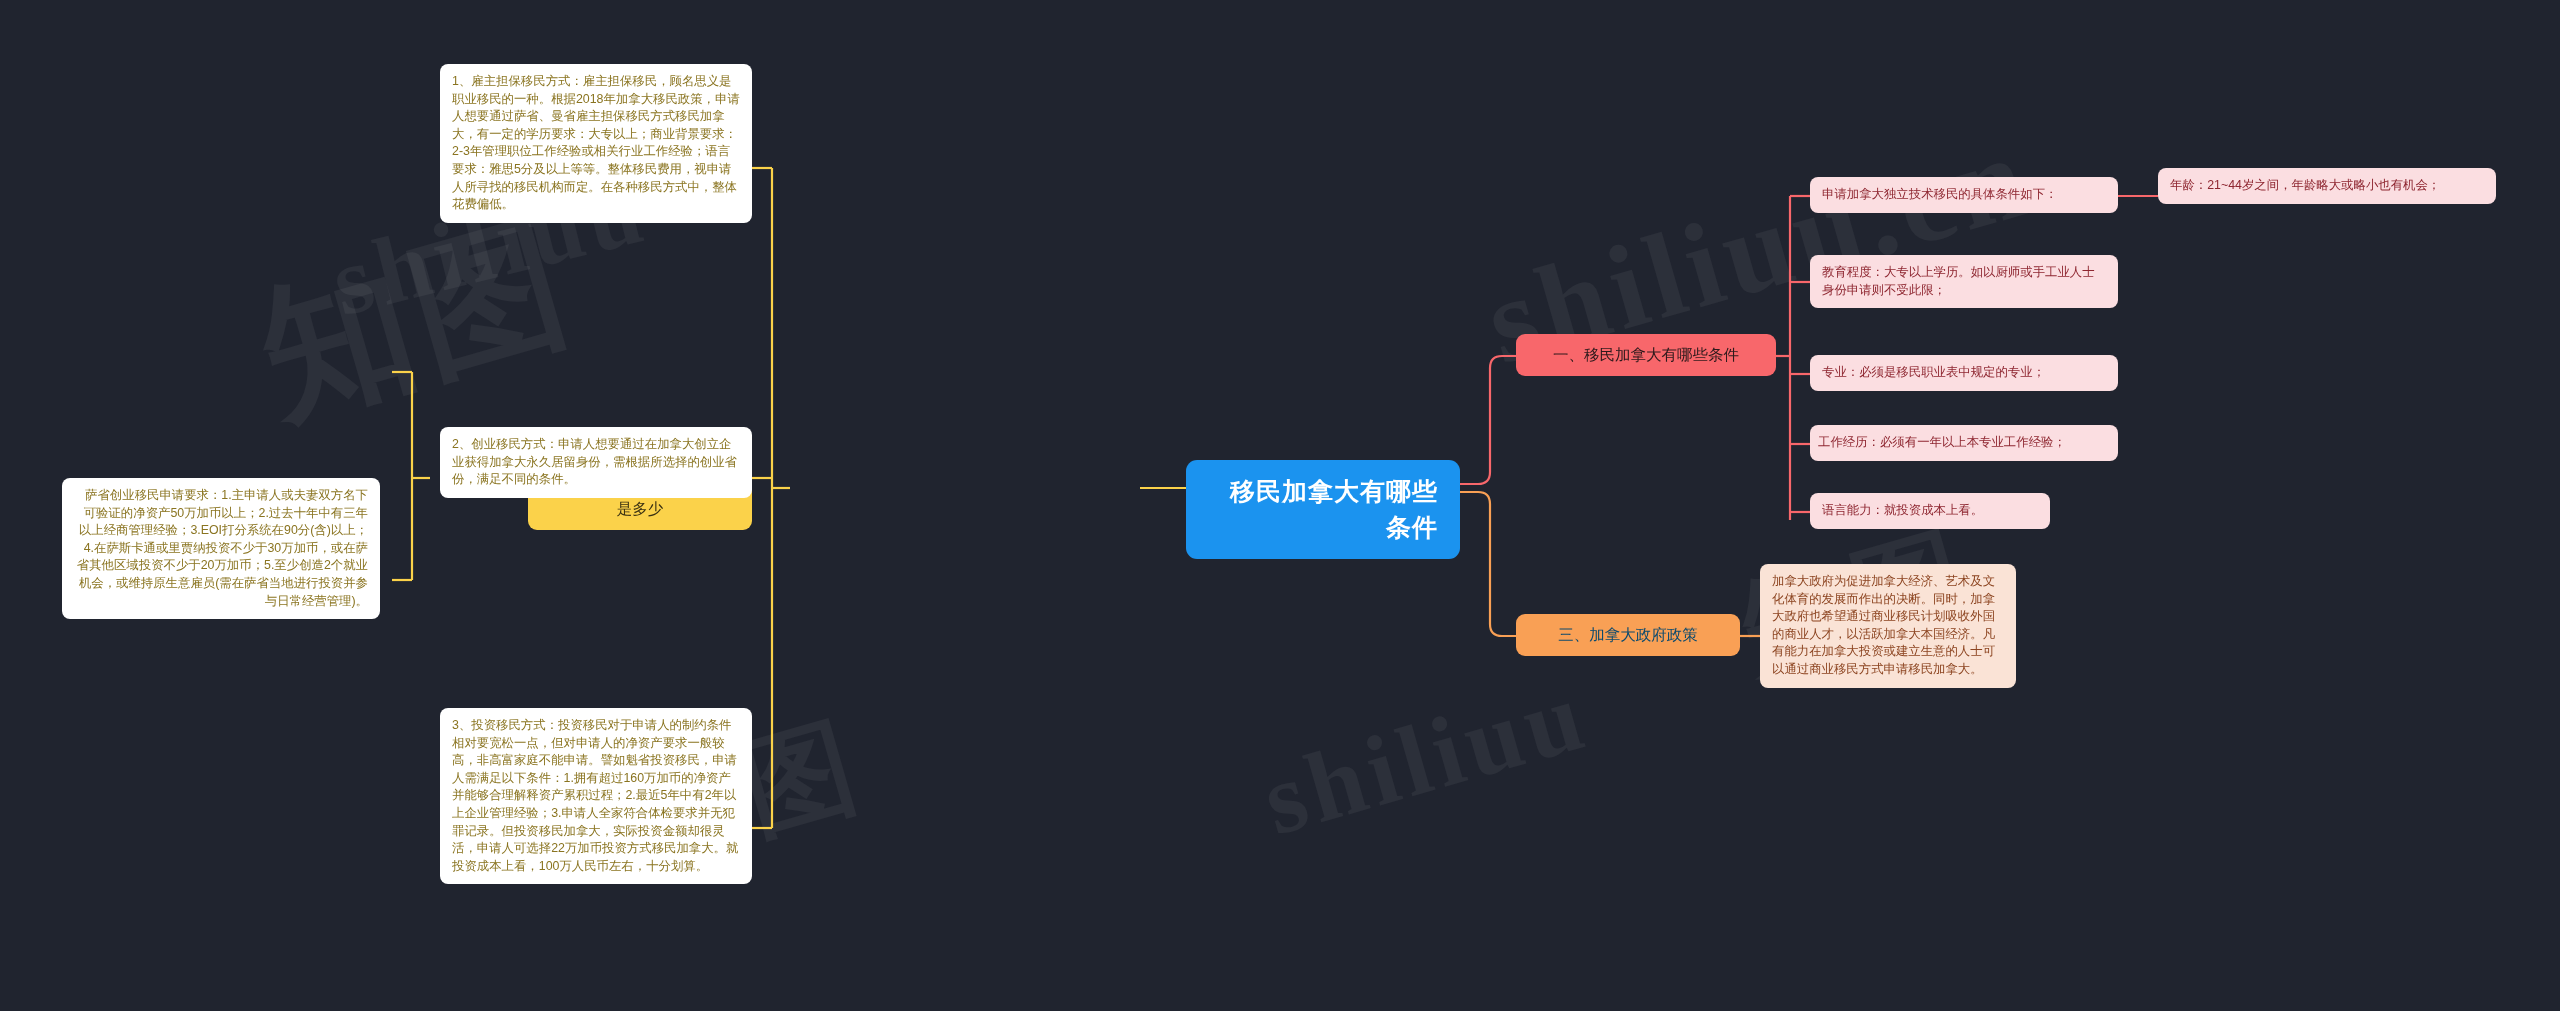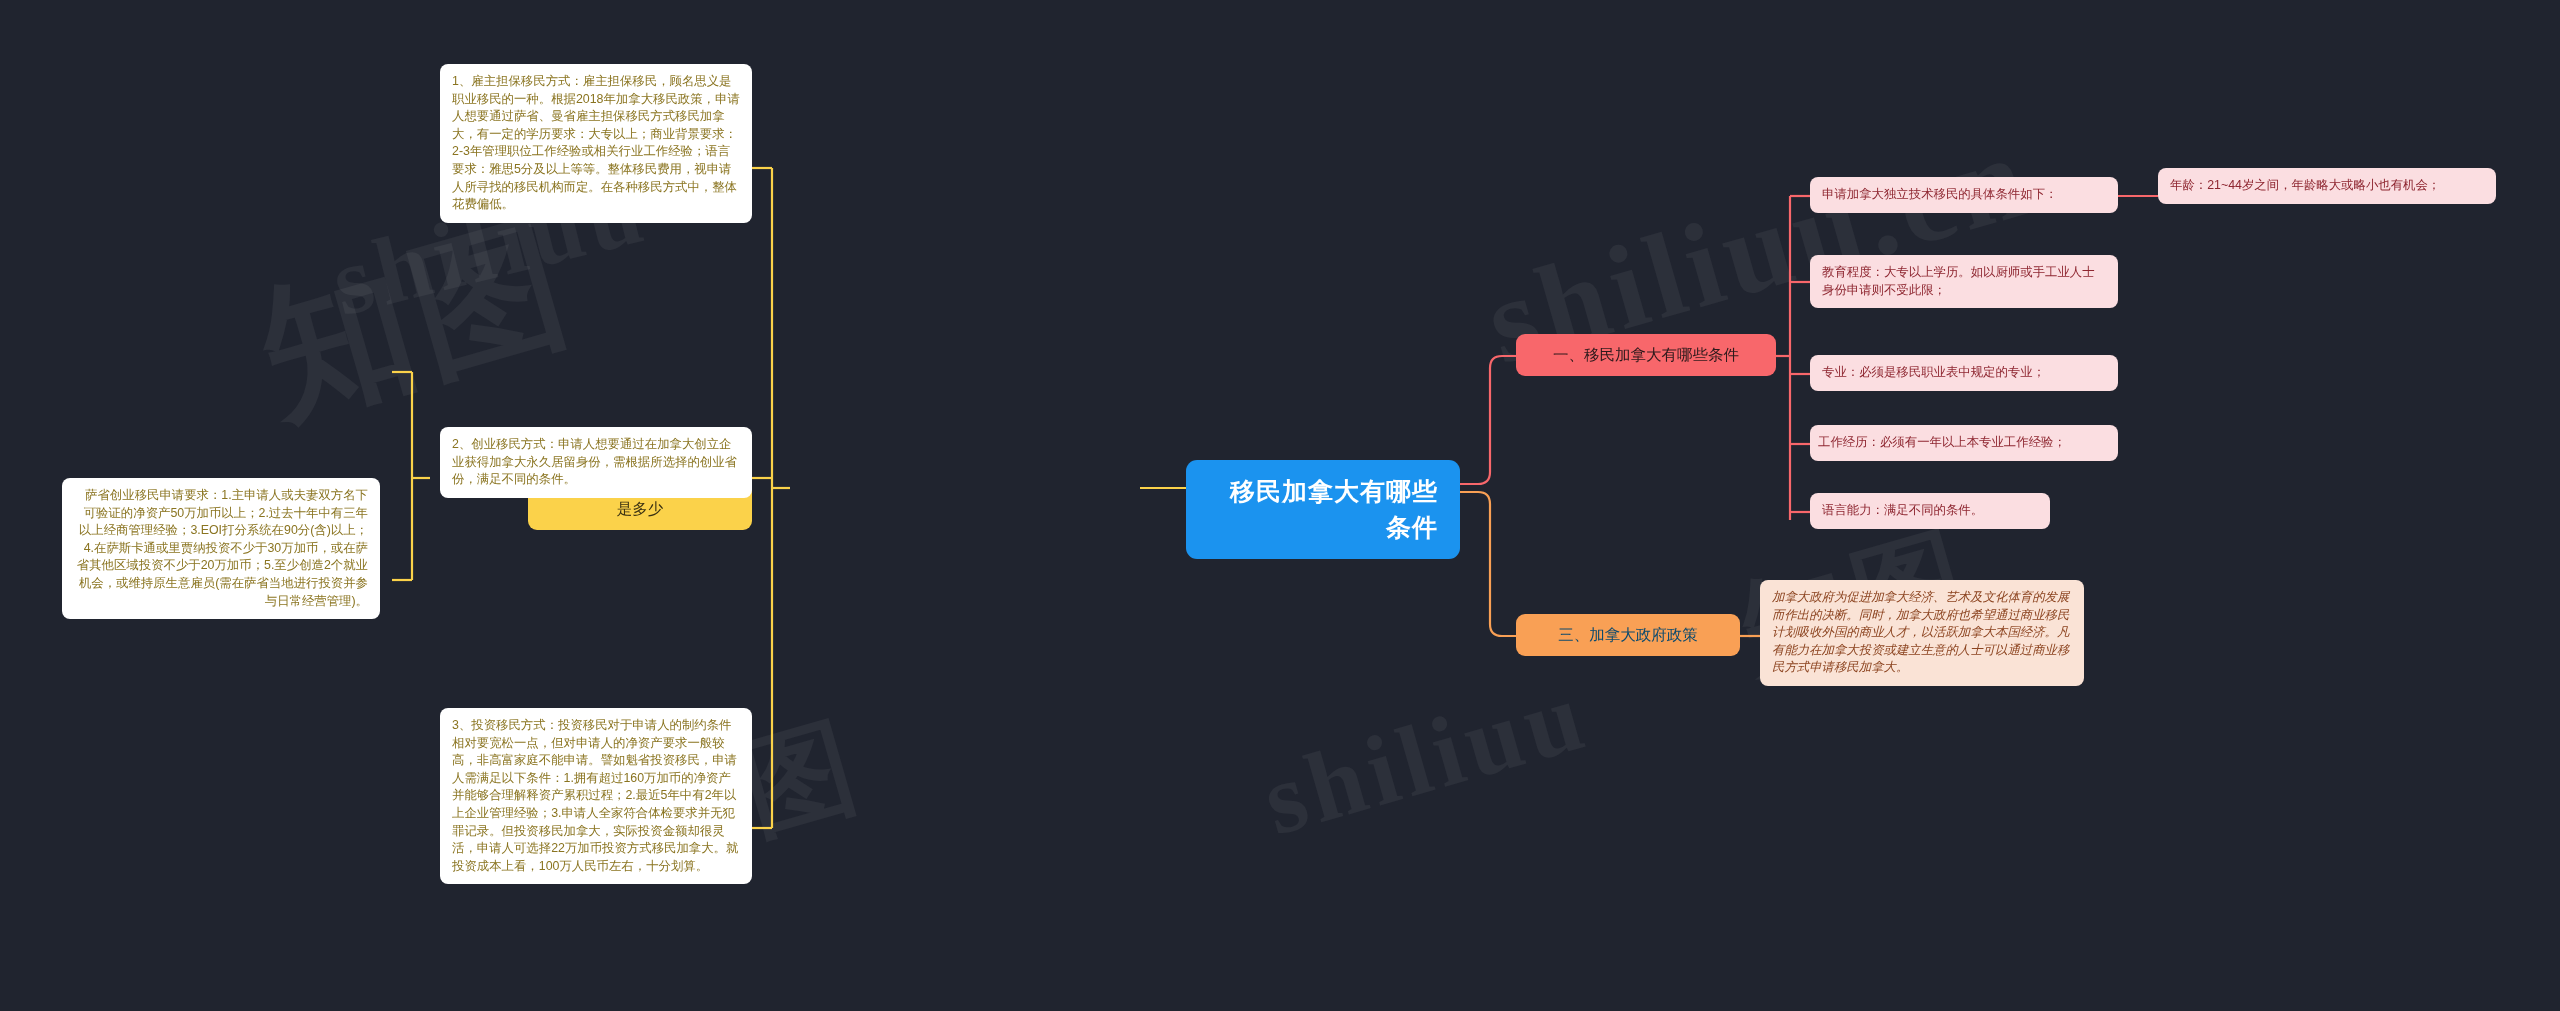--- a/index.html
+++ b/index.html
@@ -119,30 +119,30 @@
   <div class="node leaf pink" style="left:1810px;top:177px;width:308px;">申请加拿大独立技术移民的具体条件如下：</div>
 
   <div class="node leaf pink" style="left:2158px;top:168px;width:338px;">年龄：21~44岁之间，年龄略大或略小也有机会；</div>
 
   <div class="node leaf pink" style="left:1810px;top:255px;width:308px;">教育程度：大专以上学历。如以厨师或手工业人士身份申请则不受此限；</div>
 
   <div class="node leaf pink" style="left:1810px;top:355px;width:308px;">专业：必须是移民职业表中规定的专业；</div>
 
   <div class="node leaf pink" style="left:1810px;top:425px;width:308px;padding-left:8px;">工作经历：必须有一年以上本专业工作经验；</div>
 
-  <div class="node leaf pink" style="left:1810px;top:493px;width:240px;">语言能力：满足不同的条件。</div>
+  <div class="node leaf pink" style="left:1810px;top:493px;width:240px;">语言能力：就投资成本上看。</div>
 
   <div class="node l1 yellow" style="left:528px;top:466px;width:224px;">二、现在移民加拿大的费用是多少</div>
 
   <div class="node leaf cream" style="left:440px;top:64px;width:312px;">1、雇主担保移民方式：雇主担保移民，顾名思义是职业移民的一种。根据2018年加拿大移民政策，申请人想要通过萨省、曼省雇主担保移民方式移民加拿大，有一定的学历要求：大专以上；商业背景要求：2-3年管理职位工作经验或相关行业工作经验；语言要求：雅思5分及以上等等。整体移民费用，视申请人所寻找的移民机构而定。在各种移民方式中，整体花费偏低。</div>
 
   <div class="node leaf cream" style="left:440px;top:427px;width:312px;">2、创业移民方式：申请人想要通过在加拿大创立企业获得加拿大永久居留身份，需根据所选择的创业省份，满足不同的条件。</div>
 
 
   <div class="node leaf cream" style="left:62px;top:478px;width:318px;text-align:right;">萨省创业移民申请要求：1.主申请人或夫妻双方名下可验证的净资产50万加币以上；2.过去十年中有三年以上经商管理经验；3.EOI打分系统在90分(含)以上；4.在萨斯卡通或里贾纳投资不少于30万加币，或在萨省其他区域投资不少于20万加币；5.至少创造2个就业机会，或维持原生意雇员(需在萨省当地进行投资并参与日常经营管理)。</div>
 
   <div class="node leaf cream" style="left:440px;top:708px;width:312px;">3、投资移民方式：投资移民对于申请人的制约条件相对要宽松一点，但对申请人的净资产要求一般较高，非高富家庭不能申请。譬如魁省投资移民，申请人需满足以下条件：1.拥有超过160万加币的净资产并能够合理解释资产累积过程；2.最近5年中有2年以上企业管理经验；3.申请人全家符合体检要求并无犯罪记录。但投资移民加拿大，实际投资金额却很灵活，申请人可选择22万加币投资方式移民加拿大。就投资成本上看，100万人民币左右，十分划算。</div>
 
   <div class="node l1 orange" style="left:1516px;top:614px;width:224px;">三、加拿大政府政策</div>
 
-  <div class="node leaf peach" style="left:1760px;top:580px;width:324px;font-style:italic;">加拿大政府为促进加拿大经济、艺术及文化体育的发展而作出的决断。同时，加拿大政府也希望通过商业移民计划吸收外国的商业人才，以活跃加拿大本国经济。凡有能力在加拿大投资或建立生意的人士可以通过商业移民方式申请移民加拿大。</div>
+  <div class="node leaf peach" style="left:1760px;top:564px;width:256px;">加拿大政府为促进加拿大经济、艺术及文化体育的发展而作出的决断。同时，加拿大政府也希望通过商业移民计划吸收外国的商业人才，以活跃加拿大本国经济。凡有能力在加拿大投资或建立生意的人士可以通过商业移民方式申请移民加拿大。</div>
 
 </div>
 
 </body></html>

